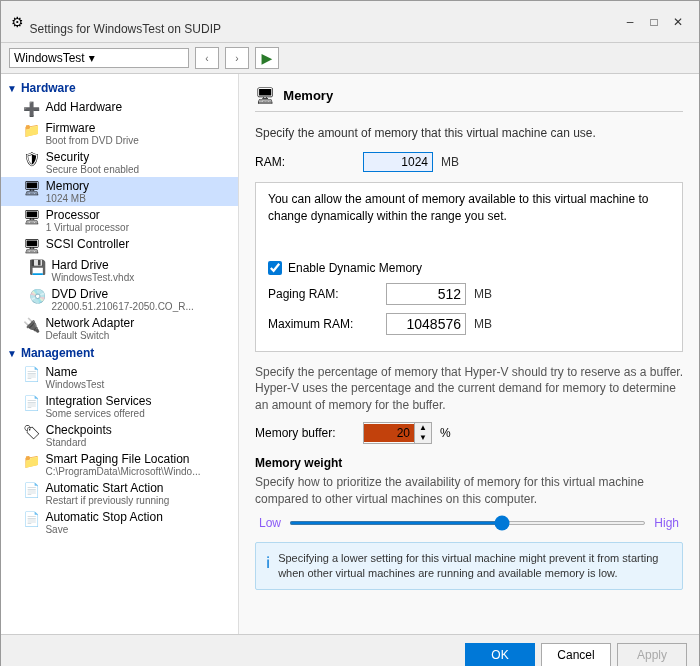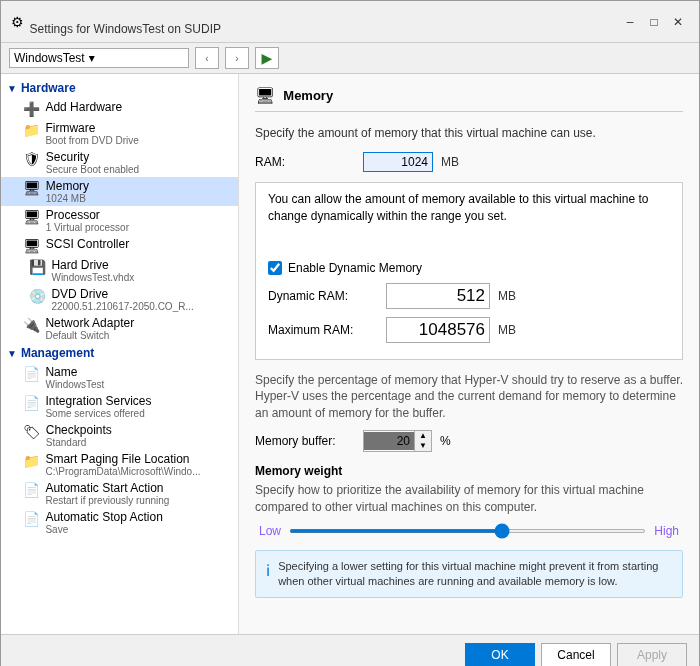--- a/index.html
+++ b/index.html
@@ -204,25 +204,25 @@
       align-items: center;
       margin-bottom: 8px;
       gap: 8px;
     }
     .sub-field-label {
       width: 110px;
       font-size: 12px;
       flex-shrink: 0;
     }
     .sub-field-input {
-      width: 104px;
+      width: 80px;
       text-align: right;
       border: 1px solid #aaa;
       padding: 2px 4px;
-      font-size: 17px;
+      font-size: 14px;
       background: white;
     }
     .sub-field-unit { font-size: 12px; color: #333; }
     
     .buffer-section {
       margin-bottom: 12px;
     }
     .buffer-desc {
       font-size: 12px;
       color: #555;
@@ -235,21 +235,21 @@
       gap: 8px;
     }
     .buffer-label { font-size: 12px; width: 100px; flex-shrink: 0; }
     .buffer-input-wrap { display: flex; align-items: center; border: 1px solid #aaa; }
     .buffer-input {
       width: 50px;
       text-align: right;
       border: none;
       padding: 2px 4px;
       font-size: 12px;
-      background: #737373;
+      background: #c2410c;
       outline: none;
     }
     .spinner-btns {
       display: flex;
       flex-direction: column;
       border-left: 1px solid #aaa;
     }
     .spinner-btn {
       width: 16px;
       height: 10px;
@@ -500,21 +500,21 @@
 
         <div class="sub-section">
           <div class="sub-section-desc">You can allow the amount of memory available to this virtual machine to change dynamically within the range you set.</div>
 
           <div class="checkbox-row">
             <input type="checkbox" checked="" style="">
             <span class="checkbox-label">Enable Dynamic Memory</span>
           </div>
 
           <div class="sub-field-row">
-            <span class="sub-field-label">Dynamic RAM:</span>
+            <span class="sub-field-label">Paging RAM:</span>
             <input class="sub-field-input" type="text" value="512" style="">
             <span class="sub-field-unit">MB</span>
           </div>
 
           <div class="sub-field-row">
             <span class="sub-field-label">Maximum RAM:</span>
             <input class="sub-field-input" type="text" value="1048576" style="">
             <span class="sub-field-unit">MB</span>
           </div>
         </div>

